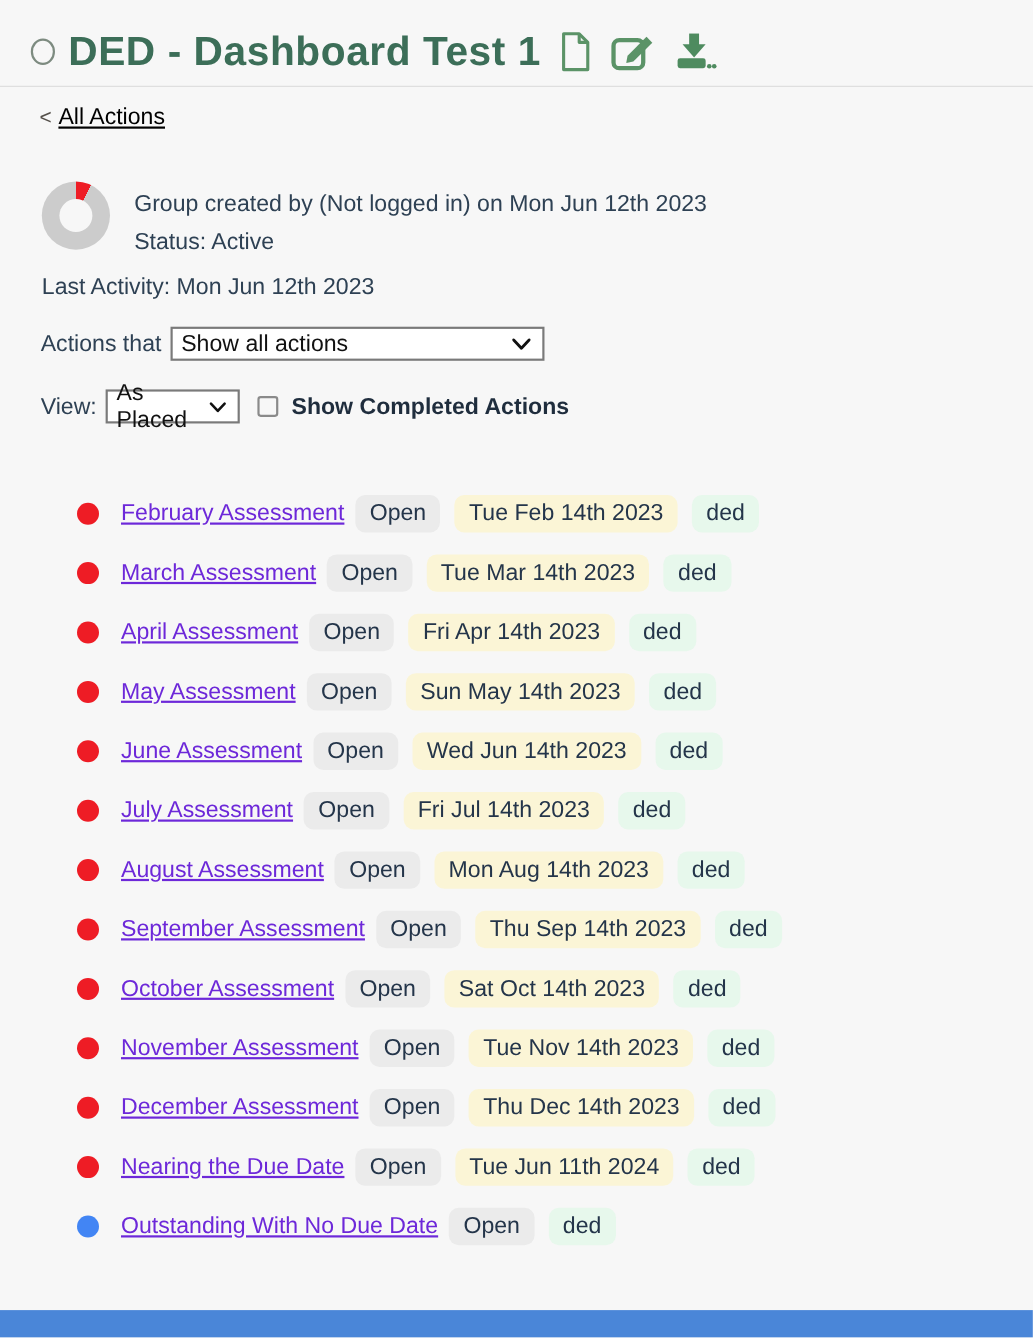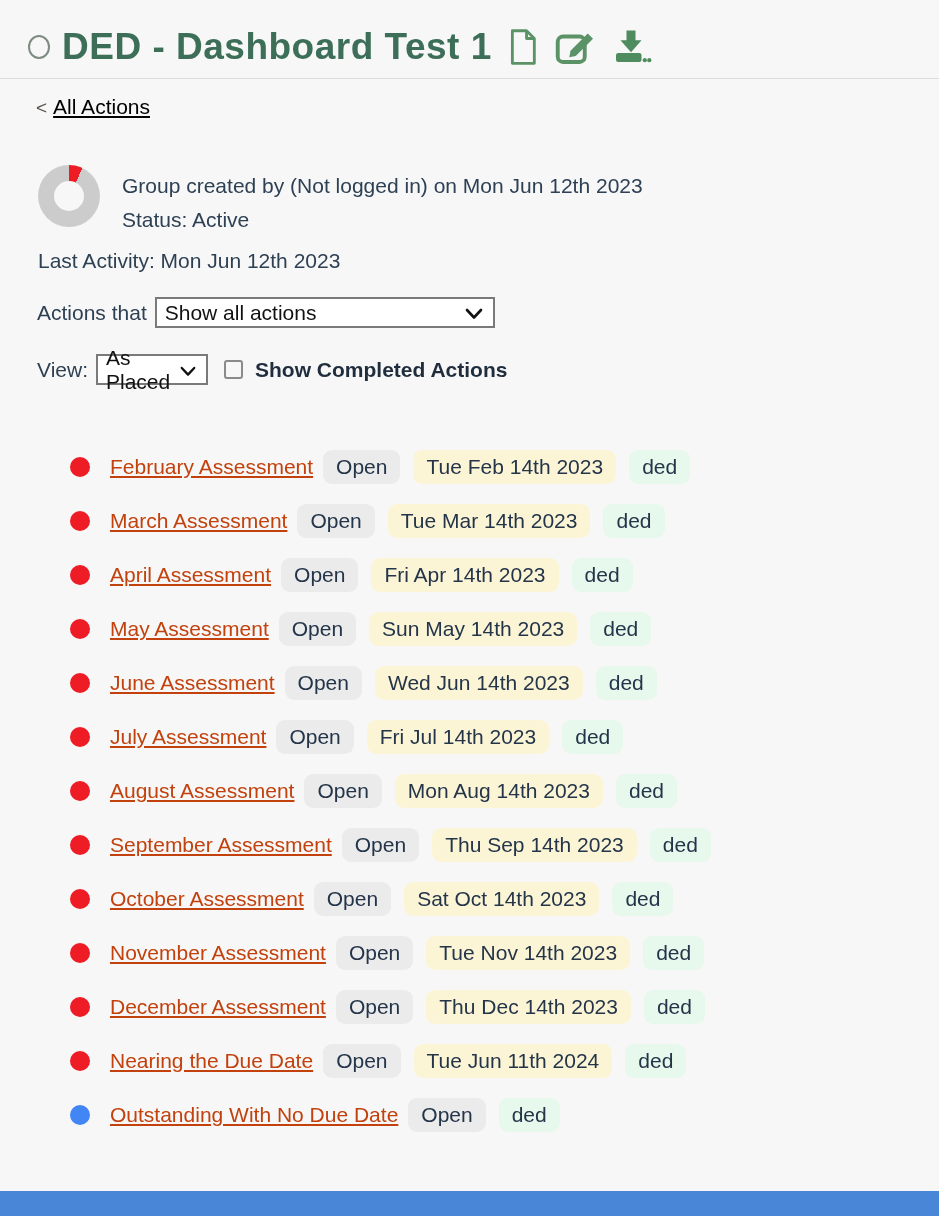--- a/index.html
+++ b/index.html
@@ -82,21 +82,21 @@
     display: flex;
     align-items: center;
     justify-content: space-between;
     padding: 0 10px 0 8px;
     font-size: 21px;
     color: #111;
     cursor: pointer;
   }
   .fake-select .chev { flex: 0 0 auto; margin-left: 8px; }
   .select-wide { width: 340px; }
-  .select-narrow { width: 112px; }
+  .select-narrow { width: 122px; }
   .checkbox {
     width: 19px; height: 19px;
     border: 2px solid #8a8a8a;
     border-radius: 3px;
     background: #f7f7f7;
     margin: 0 12px 0 16px;
     cursor: pointer;
     appearance: none;
   }
   .cb-label { font-weight: bold; color: #1f2d3d; font-size: 21px; }
@@ -109,21 +109,21 @@
     padding-left: 70px;
   }
   .dot {
     width: 20px; height: 20px;
     border-radius: 50%;
     flex: 0 0 auto;
     margin-right: 20px;
   }
   .action-link {
     font-size: 21px;
-    color: #c2410c;
+    color: #6d28d9;
     text-decoration: underline;
     margin-right: 10px;
     white-space: nowrap;
     cursor: pointer;
   }
   .badge {
     font-size: 21px;
     color: #24354a;
     border-radius: 9px;
     padding: 5px 13px;

